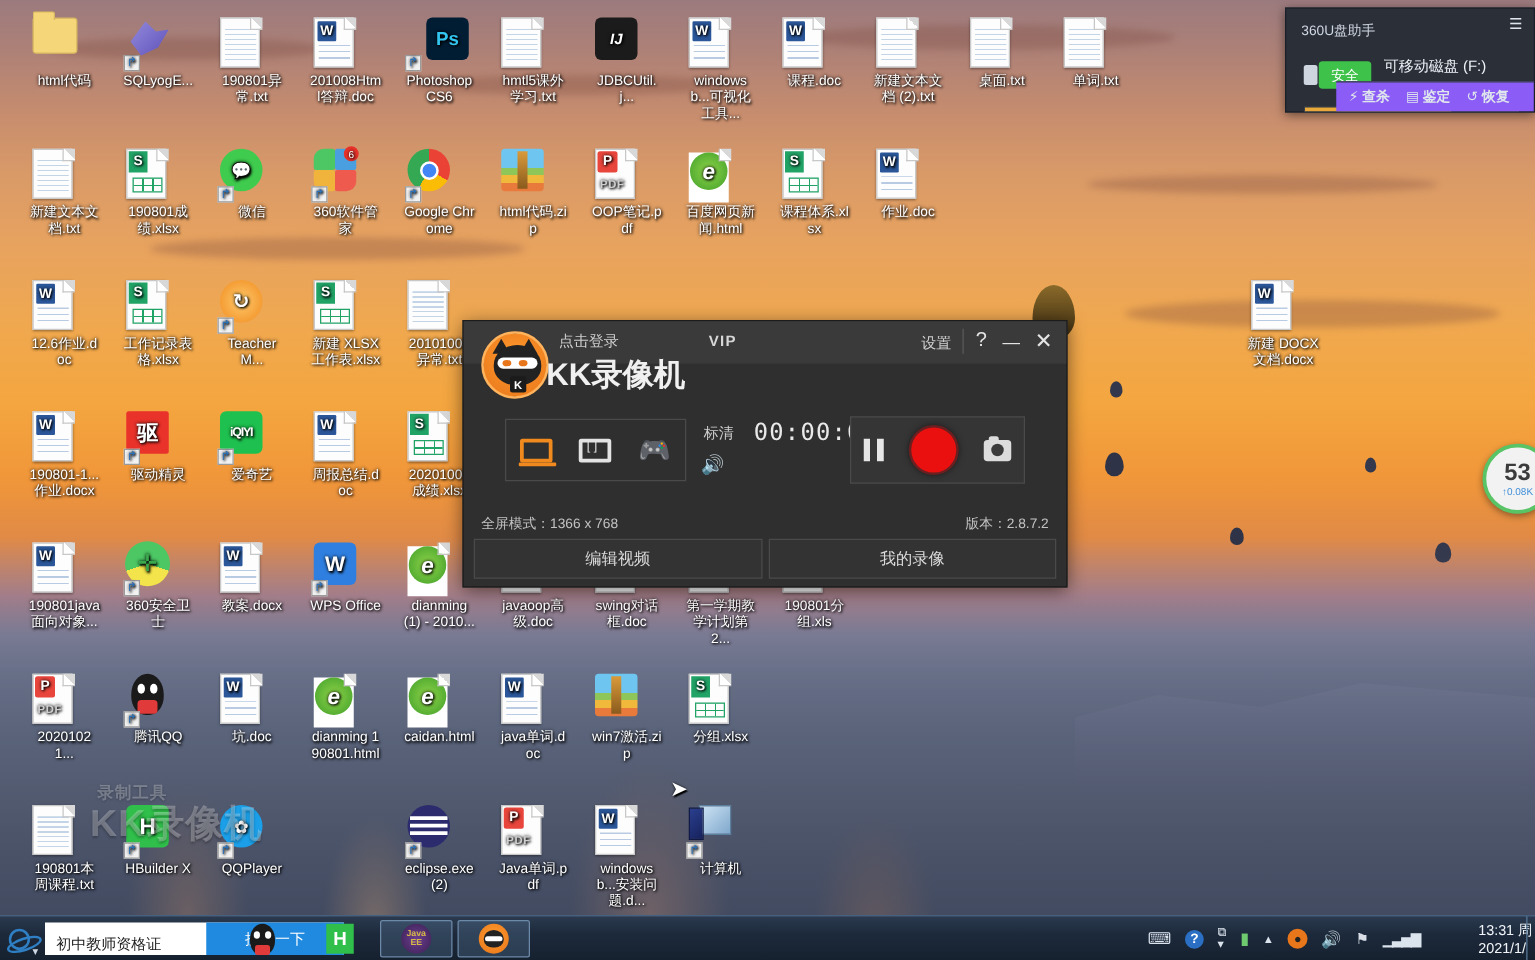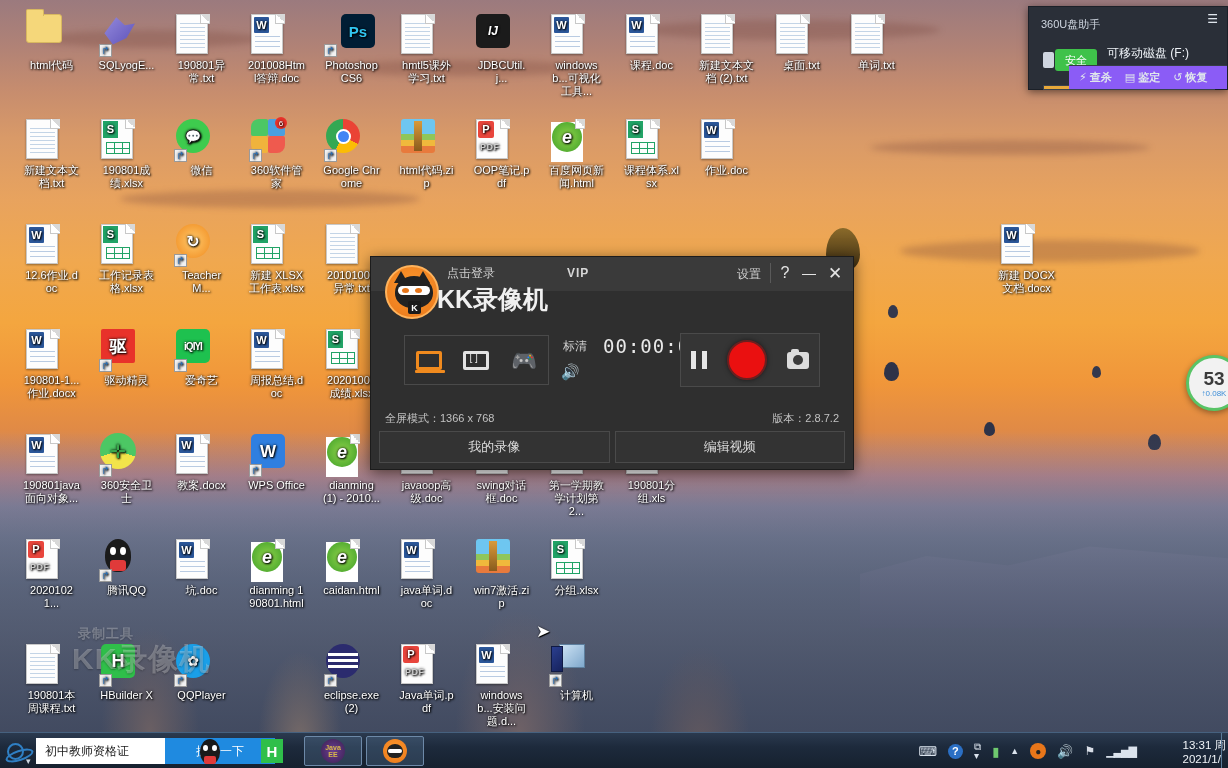--- a/index.html
+++ b/index.html
@@ -174,21 +174,21 @@
   
   #taskbar{position:absolute;left:0;right:0;bottom:0;height:36px;
            background:linear-gradient(to bottom,#2b3a4f 0%, #1d2a3c 40%, #16212f 100%);
            border-top:1px solid #4a6party;}
   #taskbar{border-top:1px solid #46617f;}
   .tb-item{position:absolute;top:2px;height:32px;display:flex;align-items:center;}
   #tb-ie{left:4px;width:22px;justify-content:center;}
   .ie-glyph{width:17px;height:17px;border-radius:50%;border:2px solid #2f7fc4;position:relative;}
   .ie-glyph::after{content:"";position:absolute;left:-4px;top:5px;width:25px;height:7px;border:2px solid #2f7fc4;border-radius:50%;transform:rotate(-18deg);}
   #tb-caret{left:26px;top:12px;color:#cfd8e3;font-size:9px;}
-  #tb-searchbox{left:36px;width:239px;height:26px;top:5px;background:#fff;display:flex;align-items:center;}
+  #tb-searchbox{left:36px;width:239px;height:26px;top:5px;background:#fff;display:flex;align-items:flex-end;}
   #tb-searchbox .q{flex:1;padding-left:9px;color:#1b1b1b;font-size:12px;white-space:nowrap;}
   #tb-searchbox .go{width:110px;height:26px;background:#1f8ae0;color:#fff;font-size:12px;
                     display:flex;align-items:center;justify-content:center;cursor:pointer;}
   .tb-app{position:absolute;top:3px;width:60px;height:30px;display:flex;align-items:center;justify-content:center;cursor:pointer;}
   .tb-app.boxed{border:1px solid #6d89a8;background:rgba(120,160,200,.22);border-radius:2px;width:58px;}
   #tray{position:absolute;right:92px;top:0;height:36px;display:flex;align-items:center;gap:11px;color:#dbe3ed;}
   #tray .ti{cursor:pointer;display:flex;align-items:center;justify-content:center;}
   #clock{position:absolute;right:2px;top:5px;text-align:left;color:#f0f4f8;font-size:11.5px;line-height:14px;white-space:nowrap;}
   #showdesk{position:absolute;right:0;top:0;width:7px;height:36px;border-left:1px solid #5a7characters;}
   #showdesk{border-left:1px solid #5a7a99;}
@@ -870,22 +870,22 @@
         <div class="cam"></div>
       </div>
     </div>
 
     <div class="statusrow">
       <div class="mode-text">全屏模式：1366 x 768</div>
       <div class="ver-text">版本：2.8.7.2</div>
     </div>
 
     <div class="tabs">
+      <div class="tab">编辑视频</div>
       <div class="tab">我的录像</div>
-      <div class="tab">编辑视频</div>
     </div>
   </div>
 
   <div id="udisk">
     <div class="u-title">360U盘助手</div>
     <div class="u-menu">☰</div>
     <div class="u-stick"></div>
     <div class="u-safe">安全</div>
     <div class="u-name">可移动磁盘 (F:)</div>
     <div class="u-cap">2.09GB可用，共6.66GB</div>

